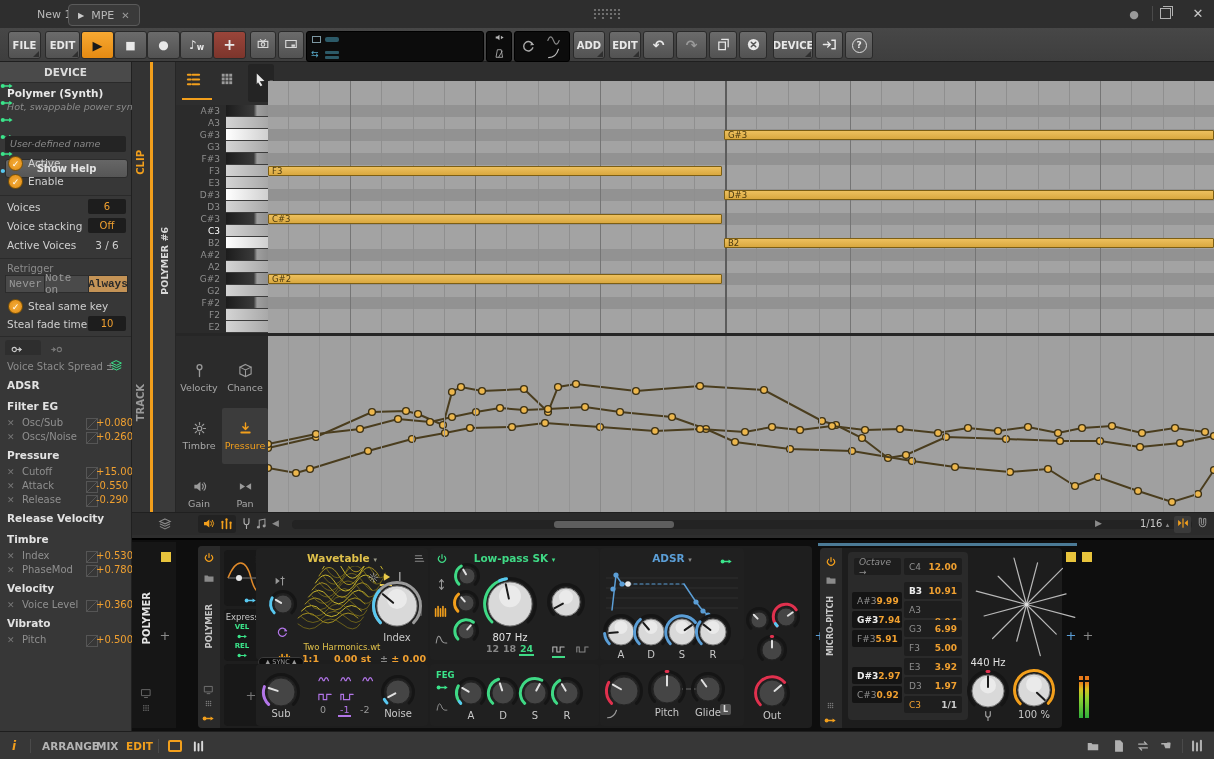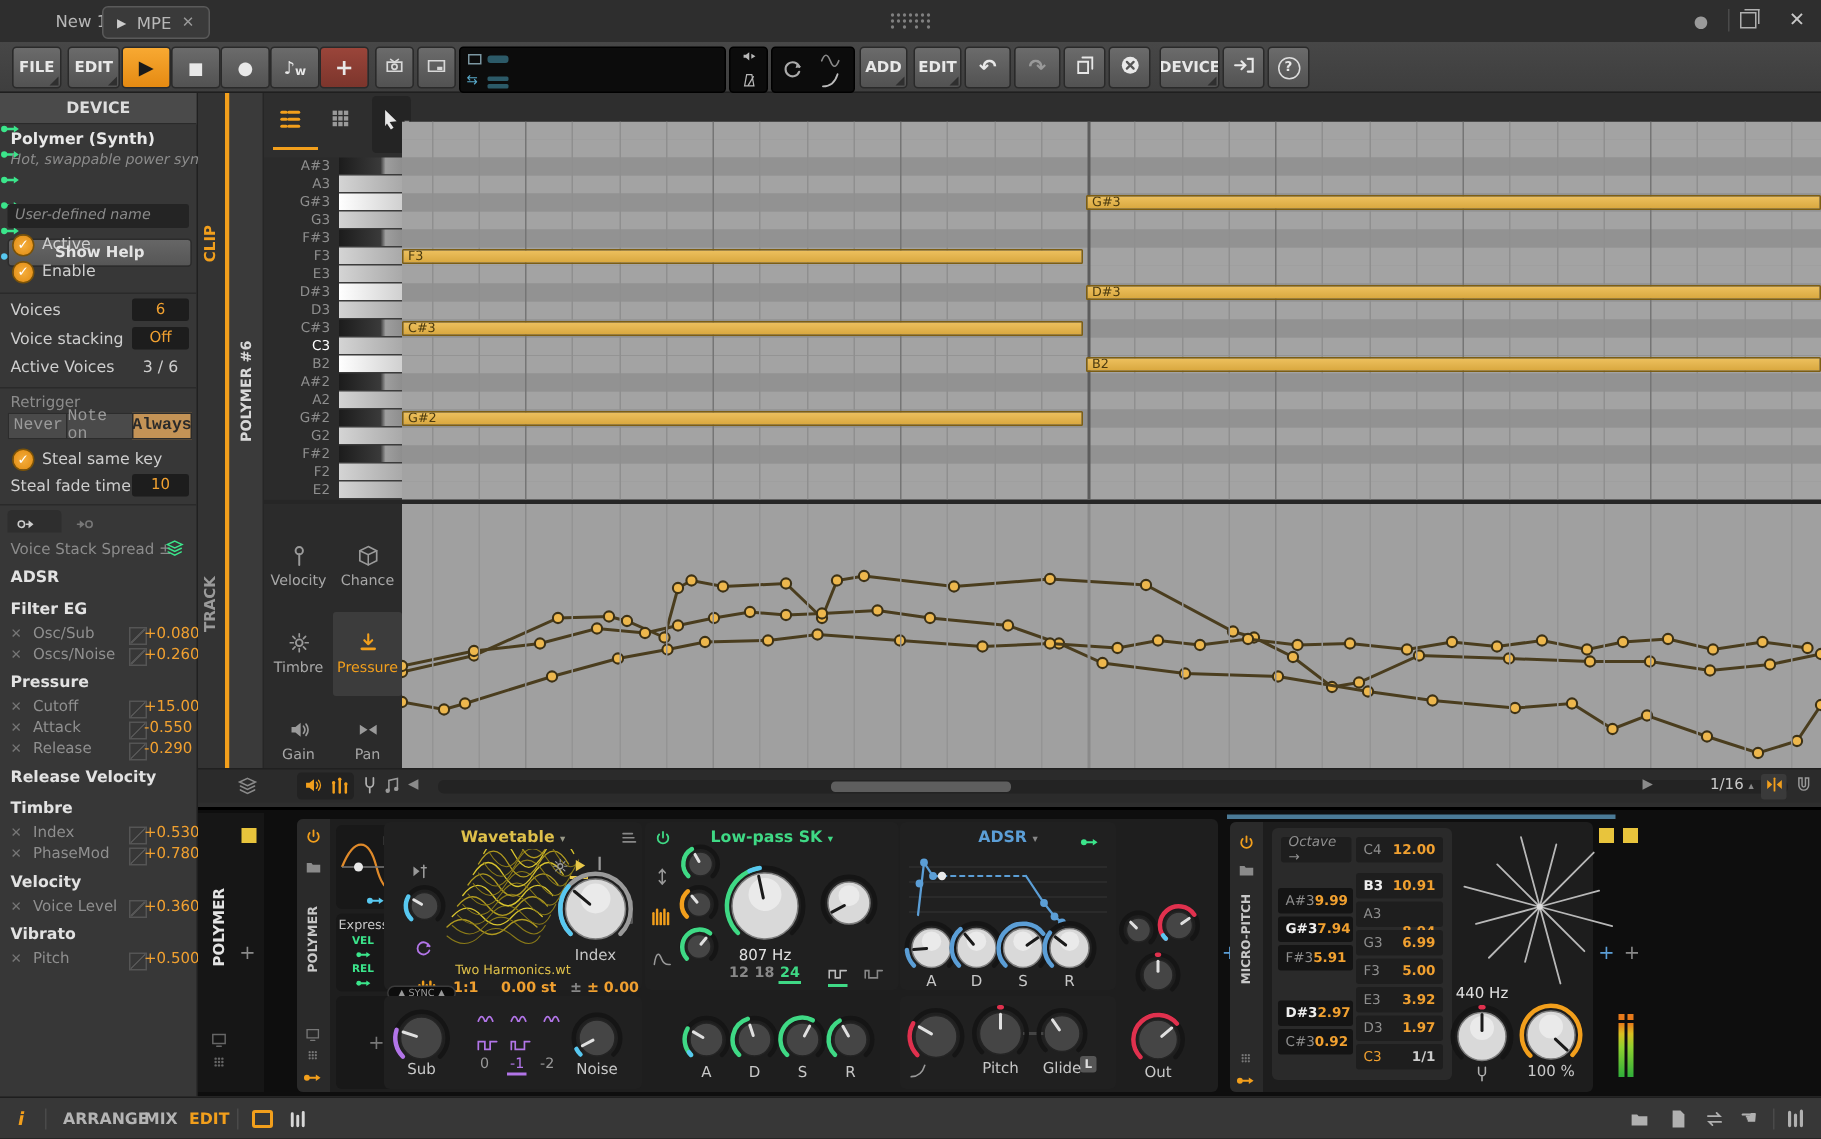--- a/index.html
+++ b/index.html
@@ -983,20 +983,35 @@
             <path d="M1 11V5h5v6h4V5h5" stroke="#bbb" stroke-width="1.3" fill="none" stroke-linecap="round"></path>
           </svg>
         </span>
         <span class="icon" style="left: 146px; top: 95px;">
           <svg width="13" height="13" viewBox="0 0 16 16">
             <path d="M1 11V5h3v6h7V5h4" stroke="#888" stroke-width="1.3" fill="none" stroke-linecap="round"></path>
           </svg>
         </span>
       </div>
 
+    <div class="dpanel" style="left:298px;top:124px;width:169px;height:62px;background:#202020;">
+      <span class="abs" style="left:6px;top:6px;color:#3be58b;font-size:8.5px;font-weight:bold;">FEG</span>
+      <span class="icon" id="ic-fegarrow" style="left:6px;top:17px;">
+          <svg width="13" height="13" viewBox="0 0 16 16">
+            <circle cx="3.2" cy="8" r="2.4" fill="#3be58b"></circle>
+            <path d="M5.5 8h5.5" stroke="#3be58b" stroke-width="1.8" fill="none" stroke-linecap="round"></path>
+            <path d="M10.5 5.4 14.4 8l-3.9 2.6z" stroke="none" stroke-width="1" fill="#3be58b" stroke-linecap="round"></path>
+          </svg>
+        </span>
+      <span class="icon" id="ic-fegenv" style="left:6px;top:36px;">
+          <svg width="12" height="12" viewBox="0 0 16 16">
+            <path d="M1.5 13.5 C3 3,5.5 3.5,7.5 9 S13 13.5,14.5 13.5" stroke="#999" stroke-width="1.3" fill="none" stroke-linecap="round"></path>
+          </svg>
+        </span>
+    </div>
 
     <div class="dpanel" style="left:468px;top:8px;width:144px;height:112px;background:#202020;">
       <div style="position:absolute;left:50%;transform:translateX(-50%);top:4px;color:#5b9ed6;font-size:10.5px;font-weight:bold;"><span>ADSR</span> <span style="font-size:7px;color:#888;">▾</span></div>
       <span class="icon" id="ic-envarrow" style="left:120px;top:7px;">
           <svg width="13" height="13" viewBox="0 0 16 16">
             <circle cx="3.2" cy="8" r="2.4" fill="#3be58b"></circle>
             <path d="M5.5 8h5.5" stroke="#3be58b" stroke-width="1.8" fill="none" stroke-linecap="round"></path>
             <path d="M10.5 5.4 14.4 8l-3.9 2.6z" stroke="none" stroke-width="1" fill="#3be58b" stroke-linecap="round"></path>
           </svg>
         </span>

